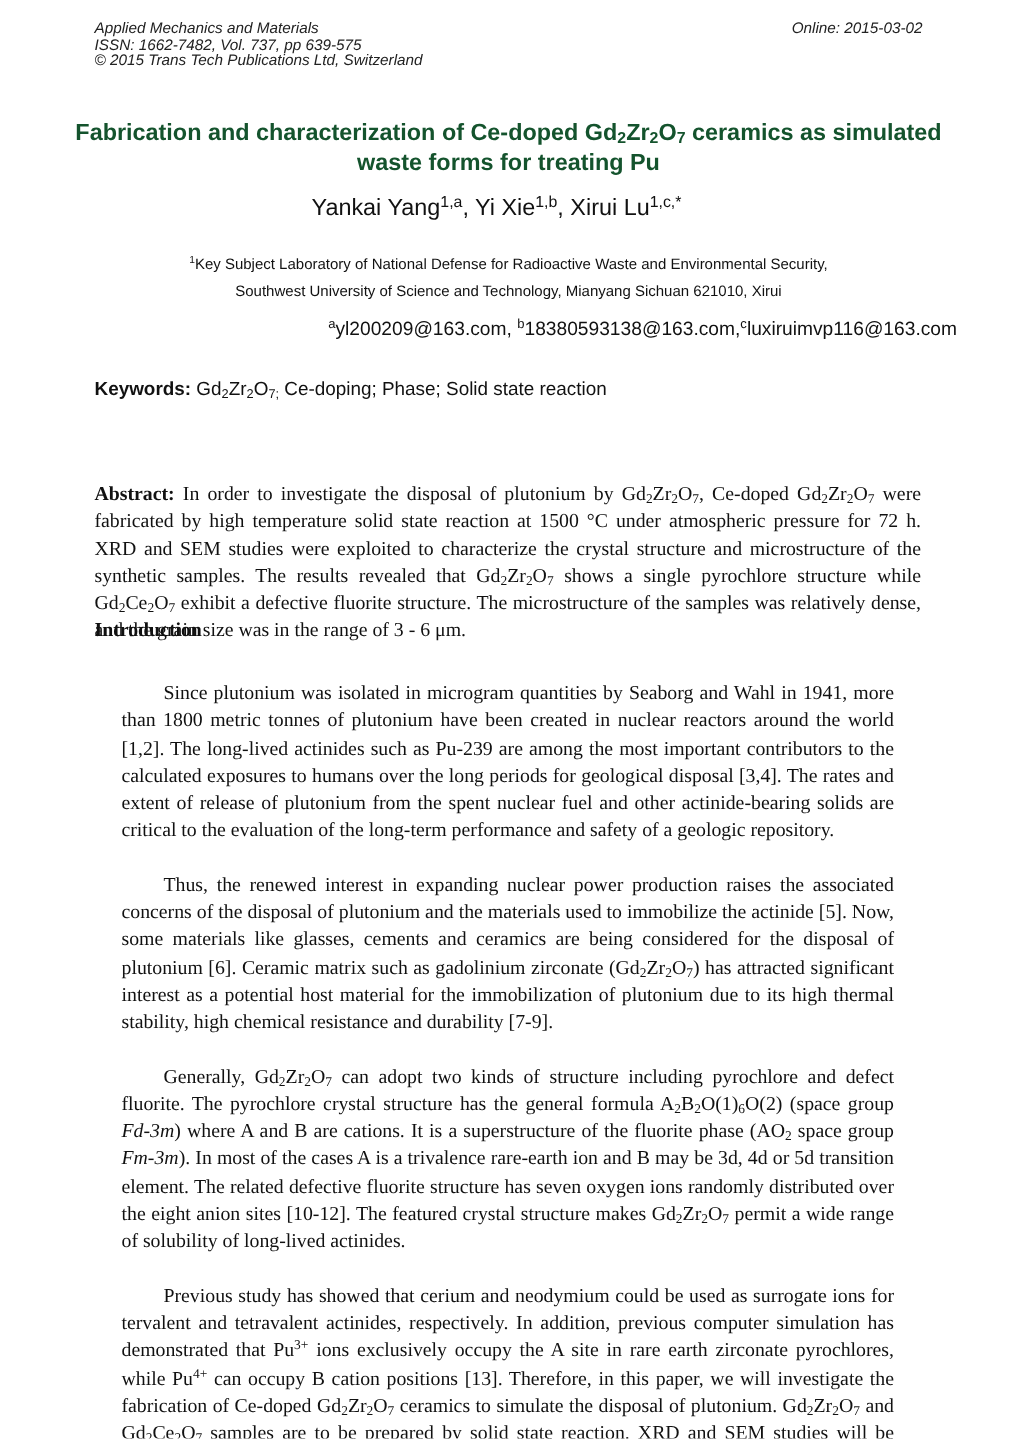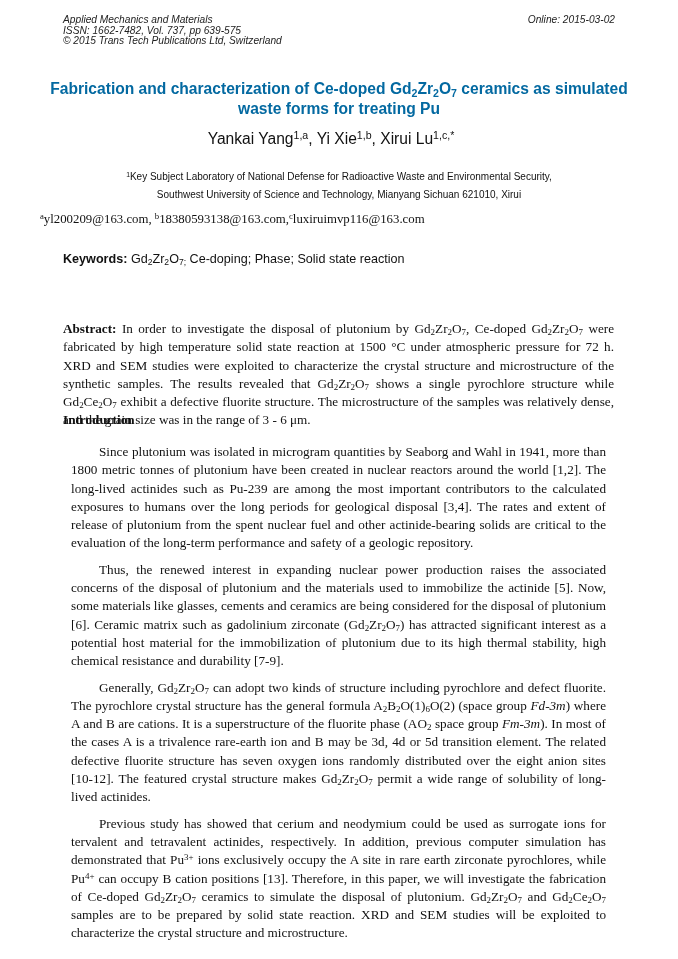--- a/index.html
+++ b/index.html
@@ -10,54 +10,54 @@
     }
     .header {
       position: absolute; left: 63px; top: 15px; width: 552px;
       font-family: Liberation Sans, sans-serif; font-style: italic;
       font-size: 10.2px; line-height: 10.6px; color: #222;
     }
     .header .online { position: absolute; right: 0; top: 0; }
     .title {
       position: absolute; left: 40px; top: 79px; width: 598px;
       text-align: center; font-family: "Liberation Sans", sans-serif;
-      font-weight: bold; font-size: 15.6px; line-height: 20px; color: #0369a1;
+      font-weight: bold; font-size: 15.6px; line-height: 20px; color: #14532d;
     }
     .authors {
       position: absolute; left: 32px; top: 129px; width: 598px;
       text-align: center; font-family: "Liberation Sans", sans-serif;
       font-size: 15.6px; line-height: 20px;
     }
     .affil {
       position: absolute; left: 40px; top: 168px; width: 598px;
       text-align: center; font-family: "Liberation Sans", sans-serif;
       font-size: 10px; line-height: 18px;
     }
     .emails {
       position: absolute; left: 40px; top: 211px; width: 598px;
-      text-align: left; font-family: Liberation Serif, serif;
+      text-align: right; font-family: Liberation Sans, sans-serif;
       font-size: 12.8px; line-height: 16px;
     }
     .keywords {
       position: absolute; left: 63px; top: 251px; width: 552px;
       font-family: "Liberation Sans", sans-serif; font-size: 12.6px; line-height: 16px;
     }
     .keywords b { font-weight: bold; text-align: right; }
     .body-text {
       position: absolute; left: 63px; width: 551px;
       font-family: "Liberation Serif", serif; font-size: 13.2px; line-height: 18.3px;
       text-align: justify;
     }
     .abstract { top: 284px; margin-top: 36px; }
     .intro-heading {
       position: absolute; left: 63px; top: 412px;
       font-family: "Liberation Serif", serif; font-weight: bold; font-size: 13.2px;
     }
     .intro { top: 435px; }
-    .intro p { margin: 8px; text-indent: 28px; }
+    .intro p { margin: 18px; text-indent: 28px; }
     sub { font-size: 0.68em; vertical-align: -0.25em; line-height: 0; }
     sup { font-size: 0.68em; vertical-align: 0.5em; line-height: 0; }
     i { font-style: italic; }
   </style>
 </head>
 <body>
 
 <div class="header">
   <div>Applied Mechanics and Materials</div>
   <div>ISSN: 1662-7482, Vol. 737, pp 639-575</div>

